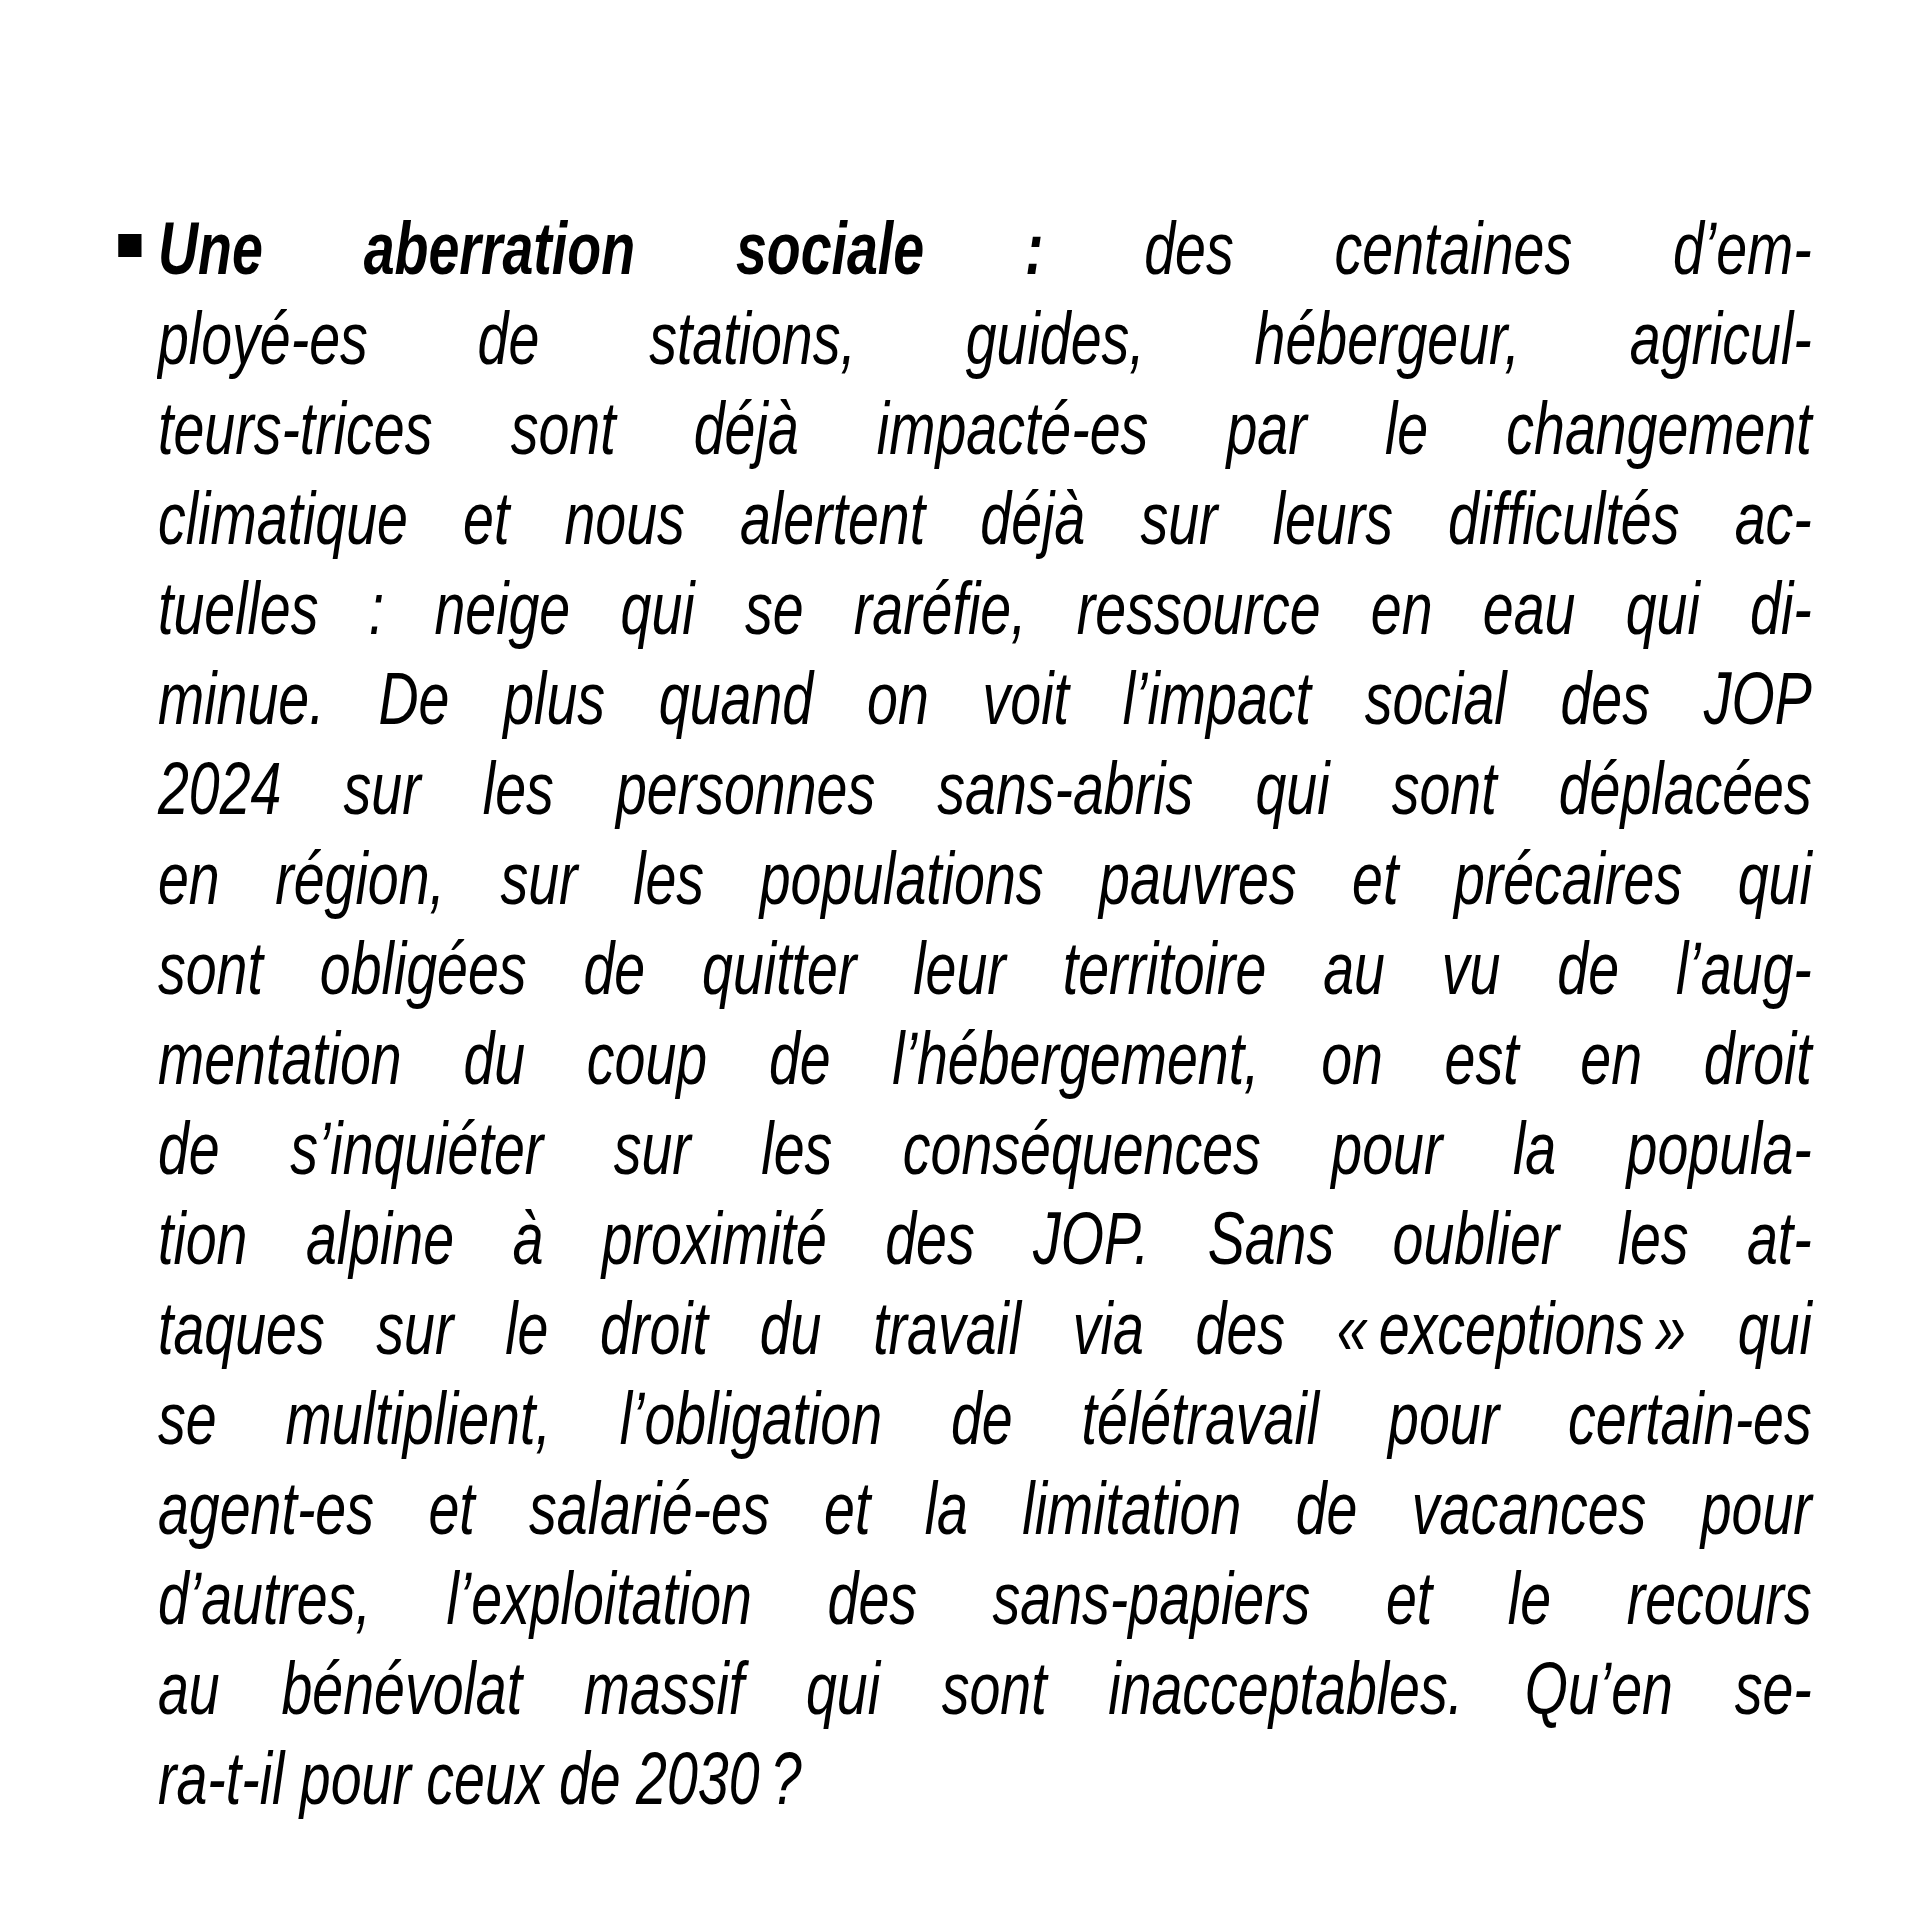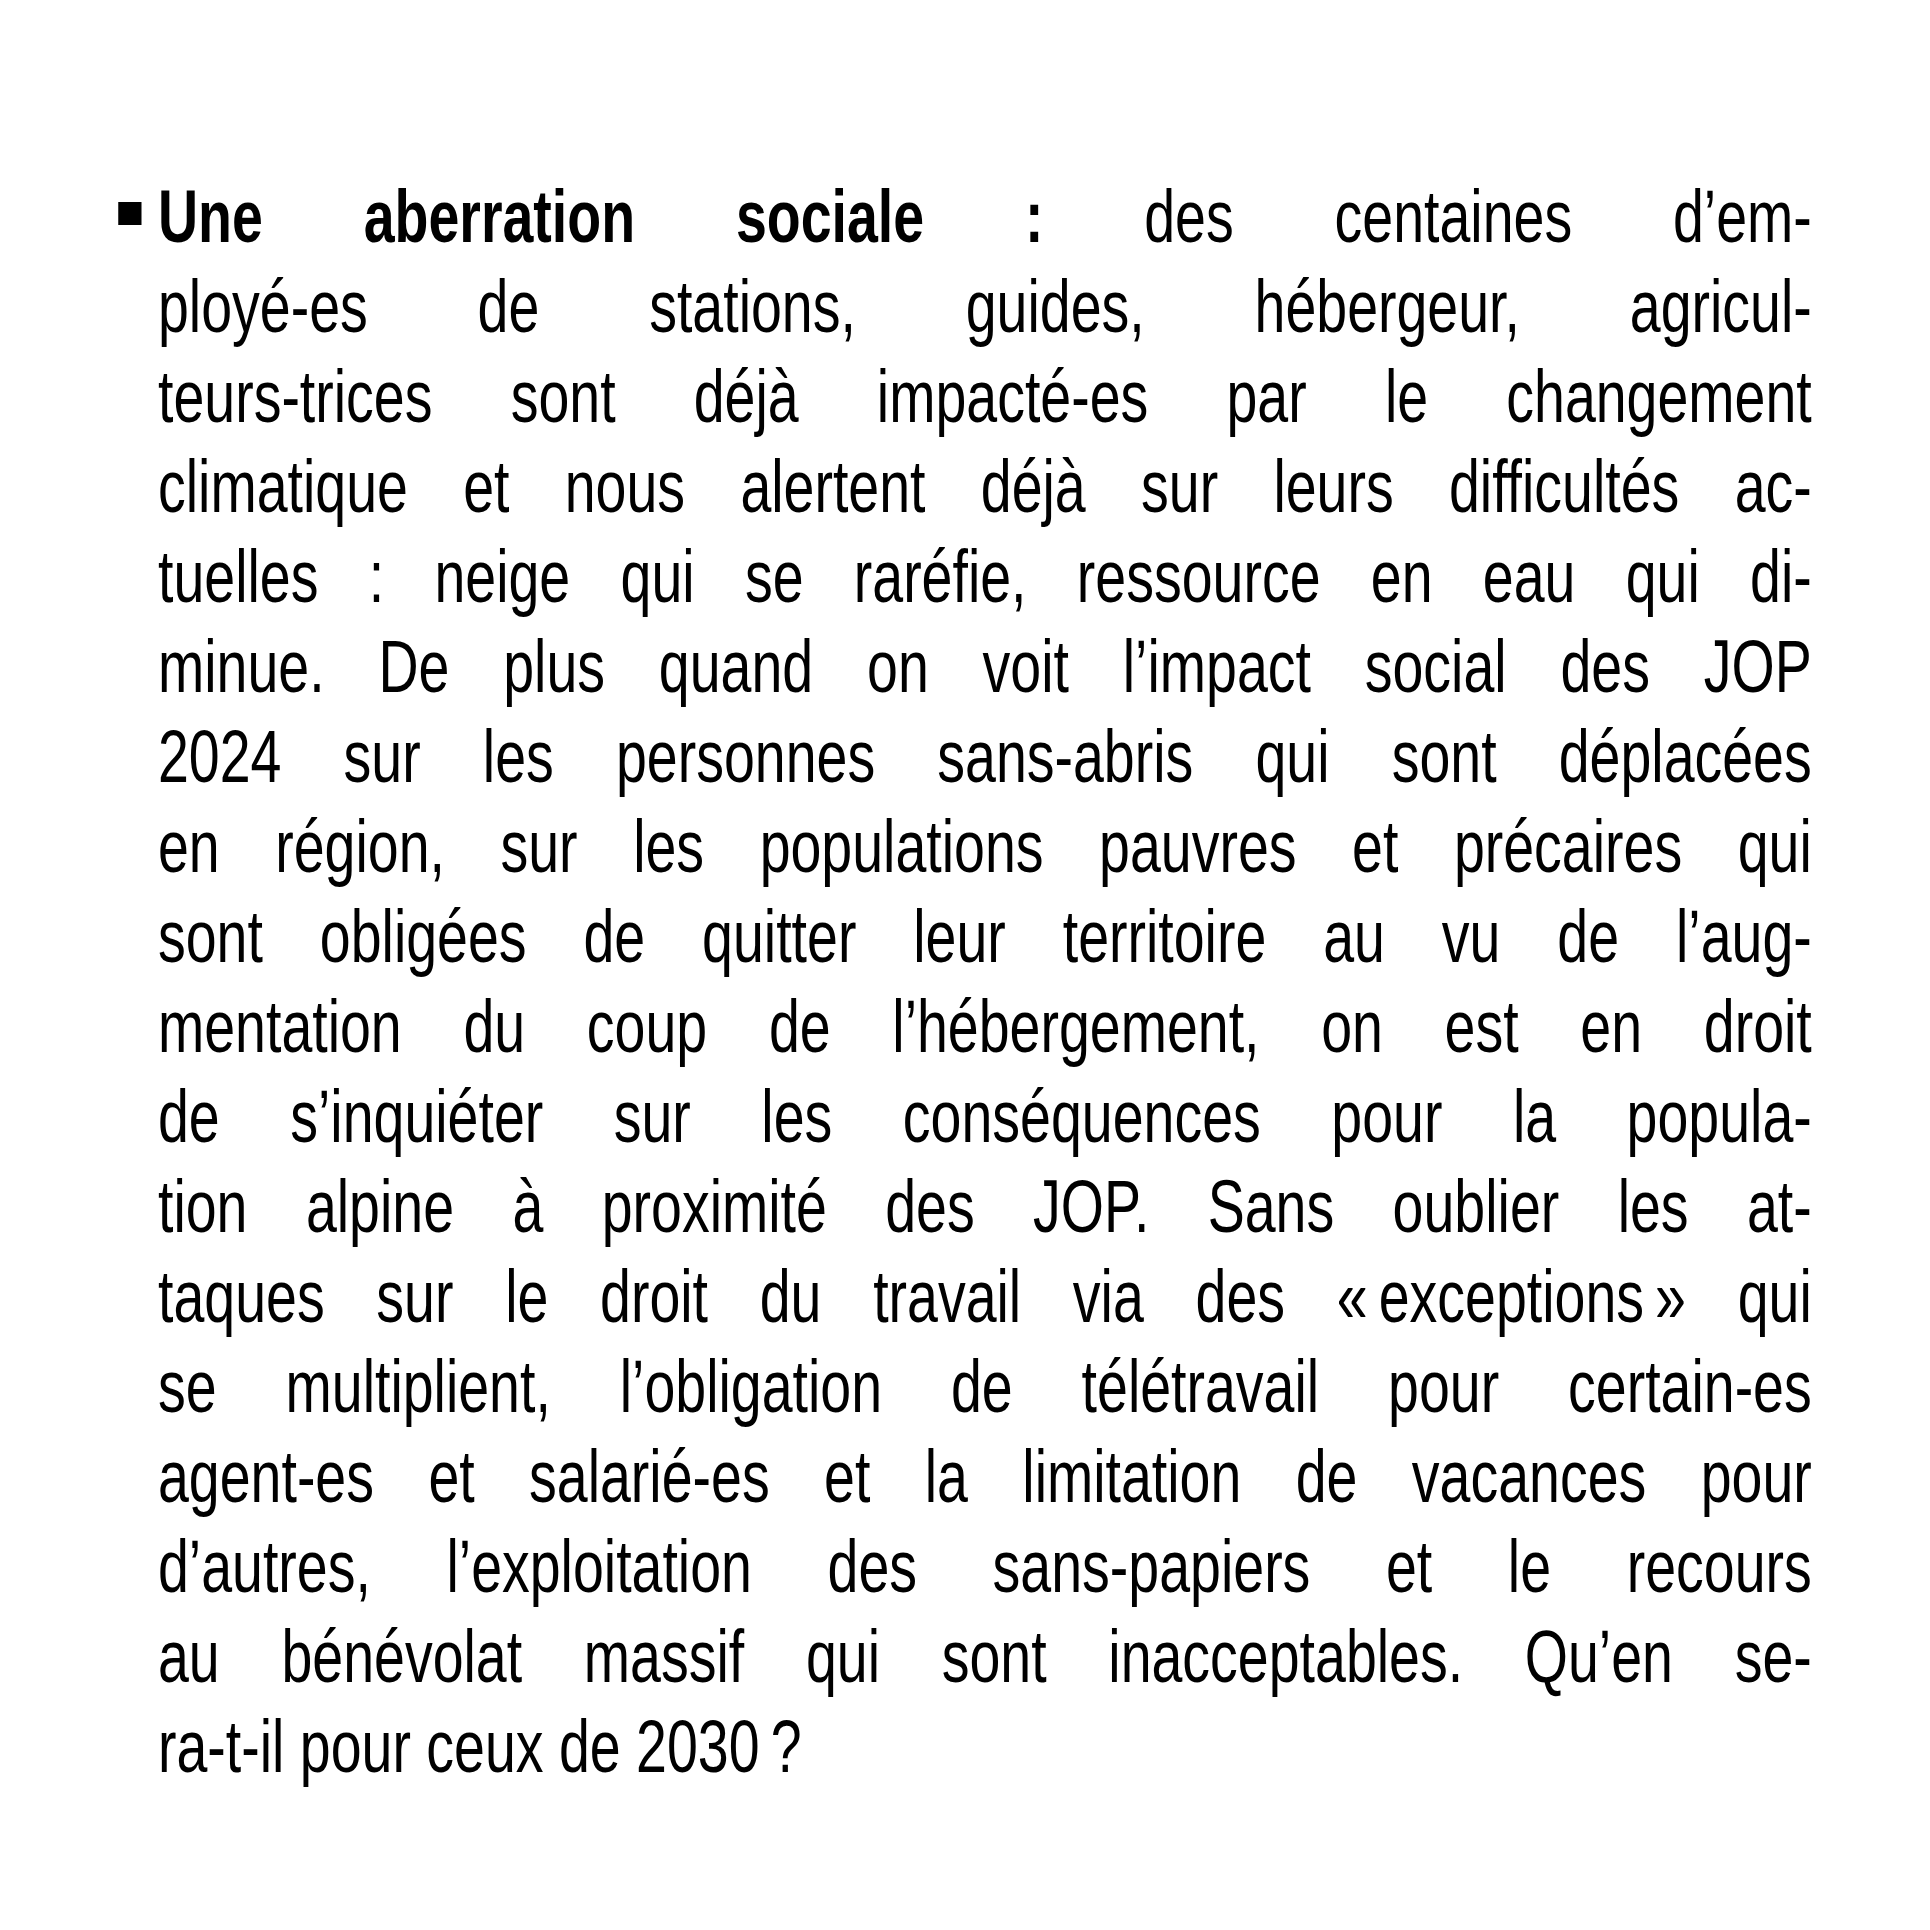--- a/index.html
+++ b/index.html
@@ -11,22 +11,23 @@
     position: relative;
     width: 1930px;
     height: 1930px;
     background: #ffffff;
     overflow: hidden;
     font-family: "Liberation Sans", sans-serif;
   }
   .textblock {
     position: absolute;
     left: 158px;
-    top: 172px;
+    top: 204px;
     width: 1654px;
+    font-style: italic;
   }
   
   .condense {
     width: 2205px;
     transform: scaleX(0.75);
     transform-origin: 0 0;
   }
   .line {
     position: relative;
     font-size: 74px;

